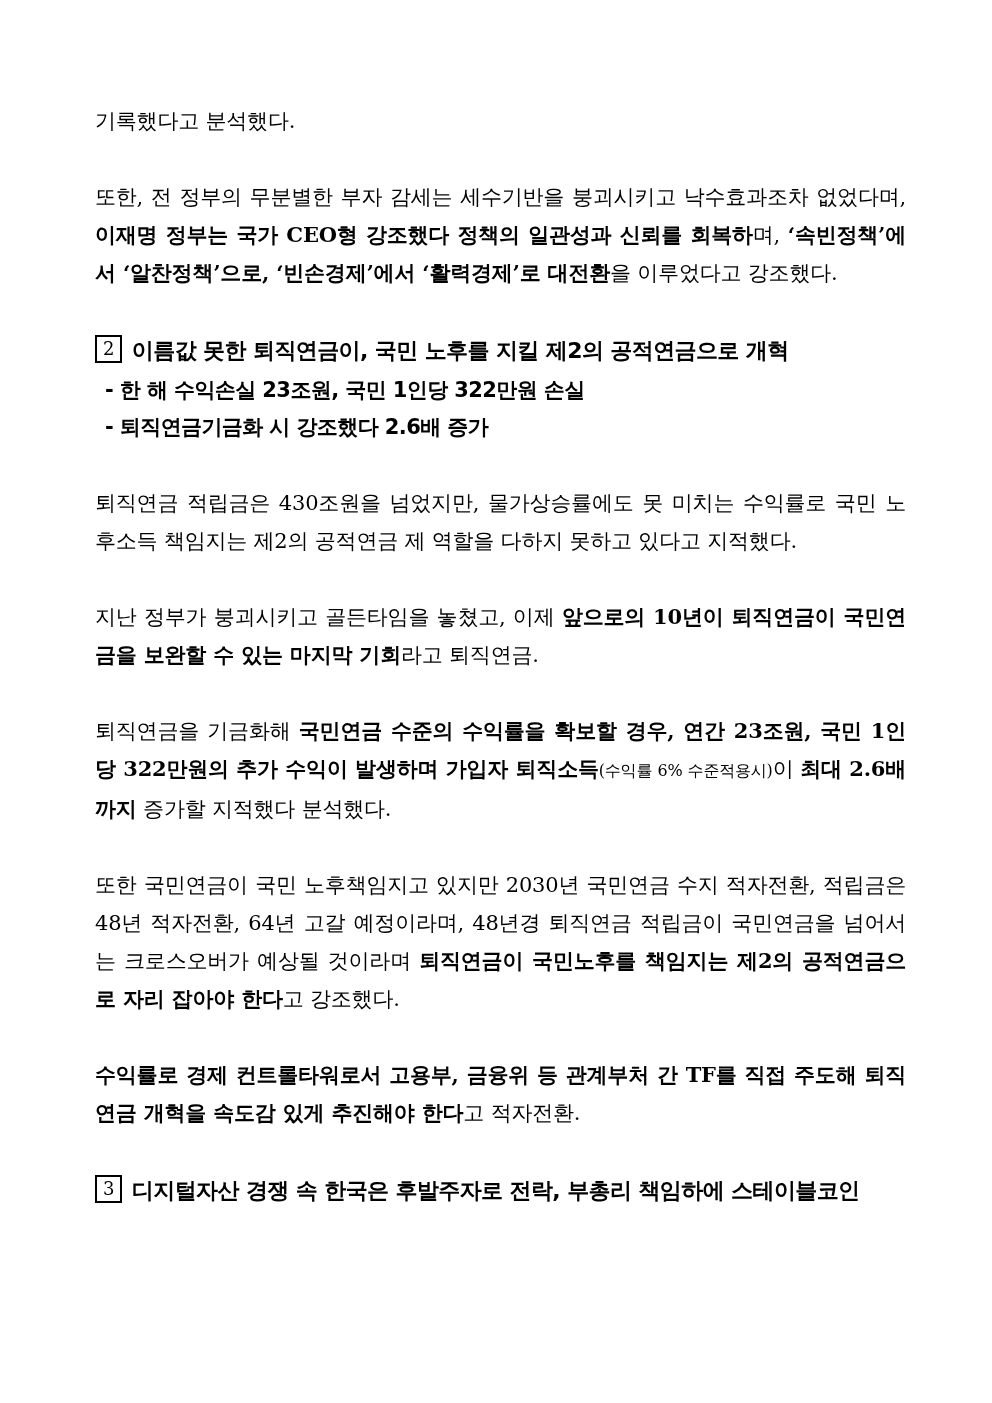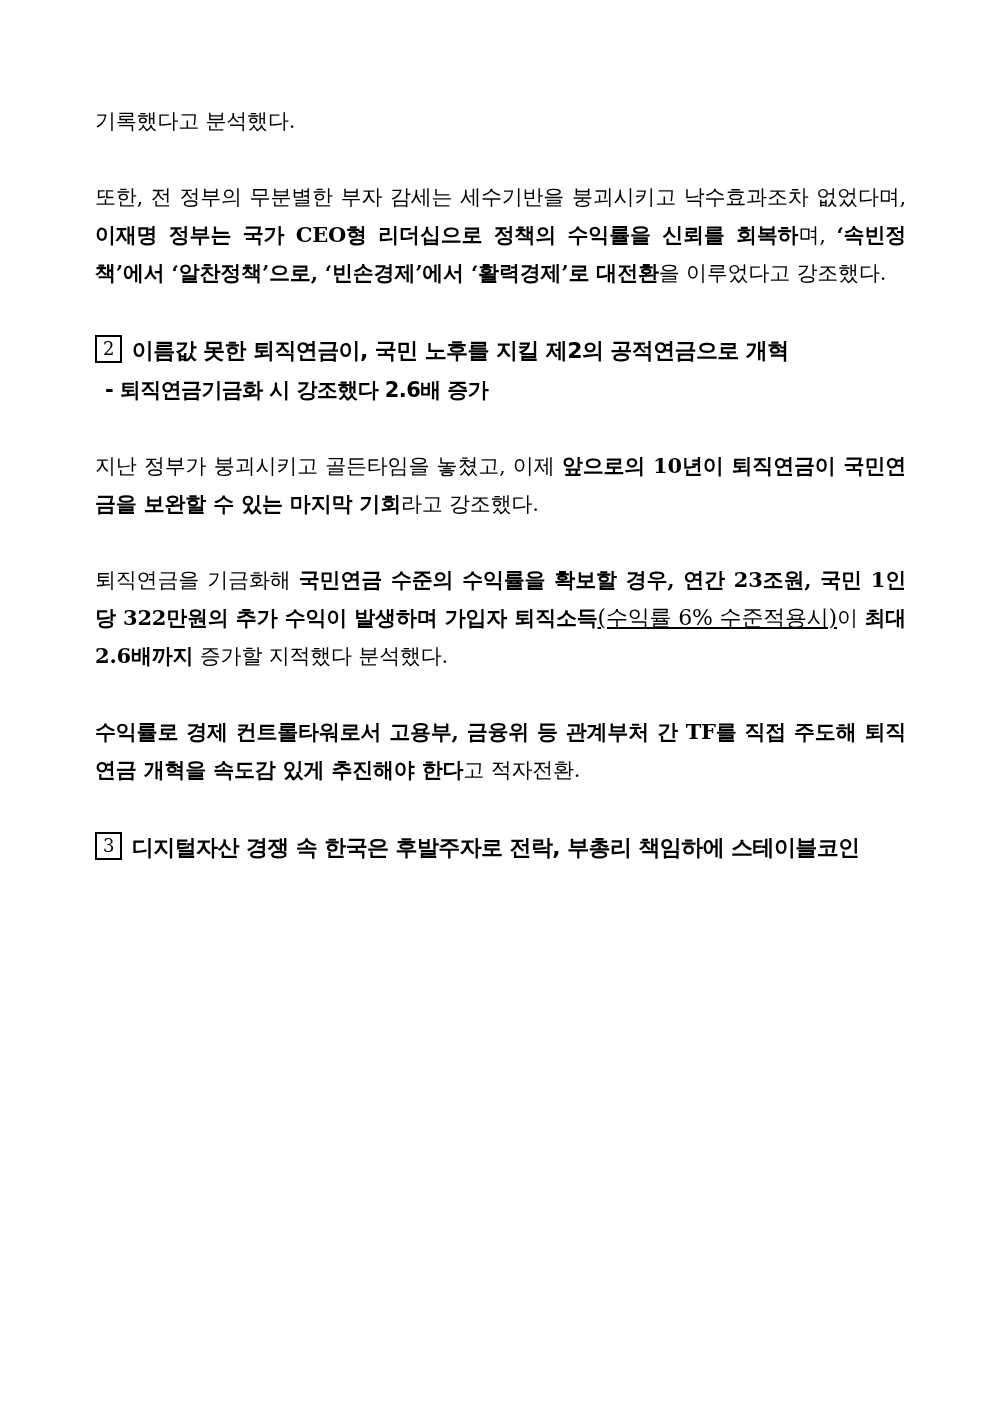--- a/index.html
+++ b/index.html
@@ -19,21 +19,21 @@
   
   .para {
     margin: 0 0 38px 0;
     font-size: 21px;
     line-height: 38px;
     text-align: justify;
     word-break: break-all;
     letter-spacing: -0.2px;
   }
   .para .b  { font-weight: bold; }
-  .para .sm { font-size: 22px; text-decoration: underline; }
+  .para .sm { font-size: 16px; }
 
   
   .section {
     margin: 0 0 38px 0;
     font-family: "DejaVu Sans", "Liberation Sans", sans-serif;
     font-weight: bold;
     letter-spacing: -0.6px;
   }
   .section.gap-lg { margin-top: 13px; }
 
@@ -59,25 +59,28 @@
     padding-left: 10px;
     word-break: keep-all;
   }
 </style>
 </head>
 <body>
 
 <div class="page">
   <main>
       <p class="para"><span class="">기록했다고 분석했다.</span></p>
-      <p class="para"><span class="">또한, 전 정부의 무분별한 부자 감세는 세수기반을 붕괴시키고 낙수효과조차 없었다며, </span><span class="b">이재명 정부는 국가 CEO형 리더십으로 정책의 수익률을 신뢰를 회복하</span><span class="">며, </span><span class="b">‘속빈정책’에서 ‘알찬정책’으로, ‘빈손경제’에서 ‘활력경제’로 대전환</span><span class="">을 이루었다고 강조했다.</span></p>
+      <p class="para"><span class="">또한, 전 정부의 무분별한 부자 감세는 세수기반을 붕괴시키고 낙수효과조차 없었다며, </span><span class="b">이재명 정부는 국가 CEO형 강조했다 정책의 일관성과 신뢰를 회복하</span><span class="">며, </span><span class="b">‘속빈정책’에서 ‘알찬정책’으로, ‘빈손경제’에서 ‘활력경제’로 대전환</span><span class="">을 이루었다고 강조했다.</span></p>
       <div class="section">
         <div class="sec-line"><span class="num-box">2</span><span>이름값 못한 퇴직연금이, 국민 노후를 지킬 제2의 공적연금으로 개혁</span></div>
+        <div class="sec-sub">- 한 해 수익손실 23조원, 국민 1인당 322만원 손실</div>
         <div class="sec-sub">- 퇴직연금기금화 시 강조했다 2.6배 증가</div>
       </div>
-      <p class="para"><span class="">지난 정부가 붕괴시키고 골든타임을 놓쳤고, 이제 </span><span class="b">앞으로의 10년이 퇴직연금이 국민연금을 보완할 수 있는 마지막 기회</span><span class="">라고 강조했다.</span></p>
+      <p class="para"><span class="">퇴직연금 적립금은 430조원을 넘었지만, 물가상승률에도 못 미치는 수익률로 국민 노후소득 책임지는 제2의 공적연금 제 역할을 다하지 못하고 있다고 지적했다.</span></p>
+      <p class="para"><span class="">지난 정부가 붕괴시키고 골든타임을 놓쳤고, 이제 </span><span class="b">앞으로의 10년이 퇴직연금이 국민연금을 보완할 수 있는 마지막 기회</span><span class="">라고 퇴직연금.</span></p>
       <p class="para"><span class="">퇴직연금을 기금화해 </span><span class="b">국민연금 수준의 수익률을 확보할 경우, 연간 23조원, 국민 1인당 322만원의 추가 수익이 발생하며 가입자 퇴직소득</span><span class=" sm">(수익률 6% 수준적용시)</span><span class="">이 </span><span class="b">최대 2.6배까지</span><span class=""> 증가할 지적했다 분석했다.</span></p>
+      <p class="para"><span class="">또한 국민연금이 국민 노후책임지고 있지만 2030년 국민연금 수지 적자전환, 적립금은 48년 적자전환, 64년 고갈 예정이라며, 48년경 퇴직연금 적립금이 국민연금을 넘어서는 크로스오버가 예상될 것이라며 </span><span class="b">퇴직연금이 국민노후를 책임지는 제2의 공적연금으로 자리 잡아야 한다</span><span class="">고 강조했다.</span></p>
       <p class="para"><span class="b">수익률로 경제 컨트롤타워로서 고용부, 금융위 등 관계부처 간 TF를 직접 주도해 퇴직연금 개혁을 속도감 있게 추진해야 한다</span><span class="">고 적자전환.</span></p>
       <div class="section gap-lg">
         <div class="sec-line"><span class="num-box">3</span><span>디지털자산 경쟁 속 한국은 후발주자로 전락, 부총리 책임하에 스테이블코인</span></div>
       </div>
     </main>
 </div>
 
 </body></html>

